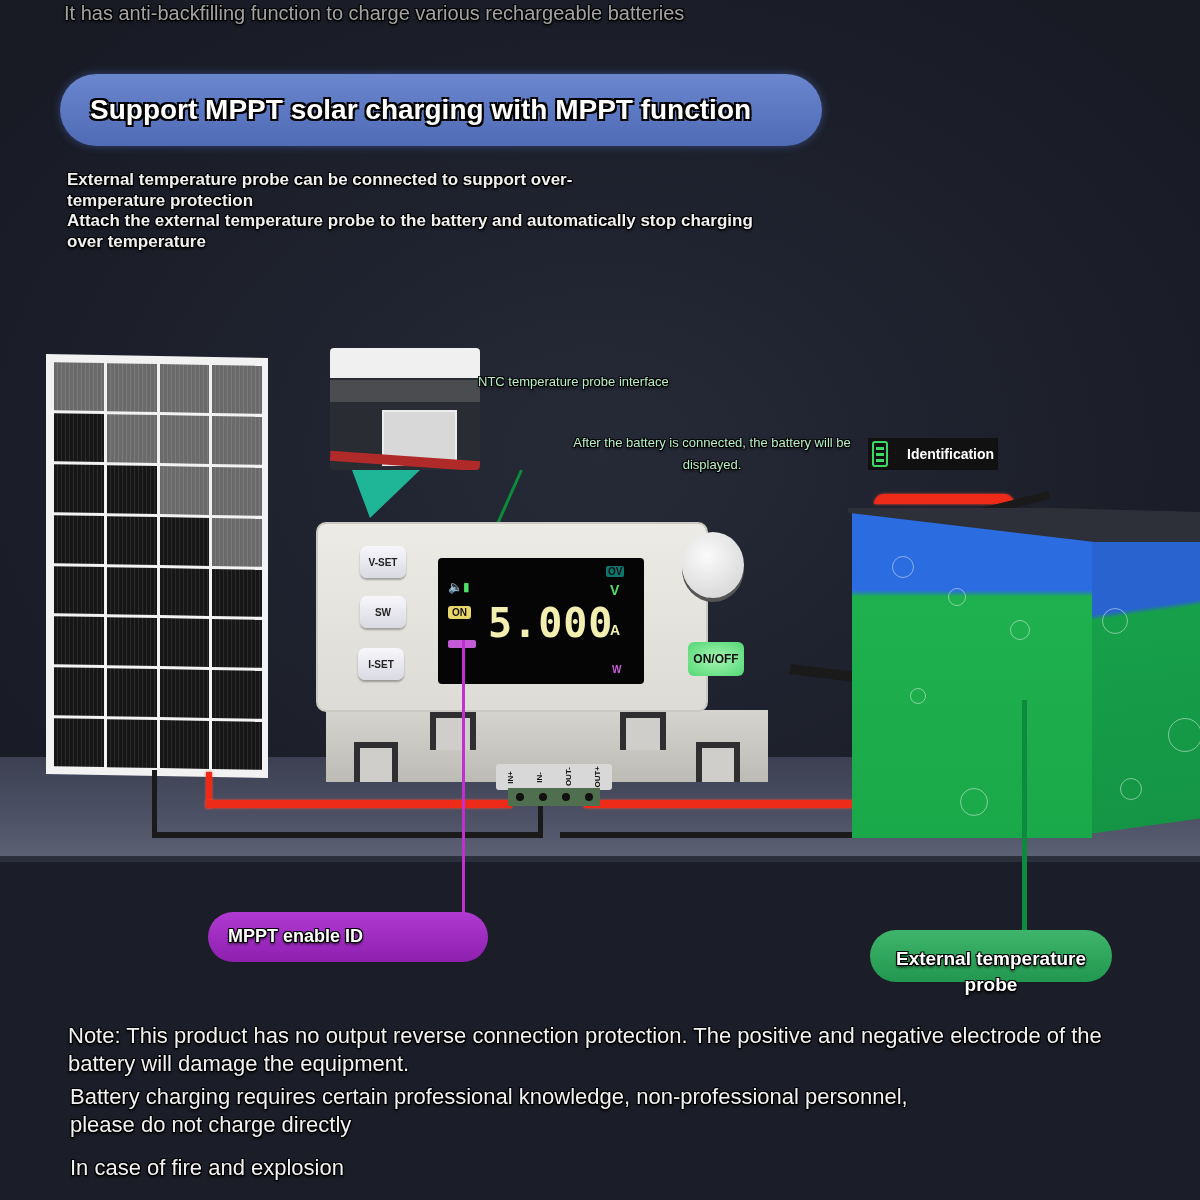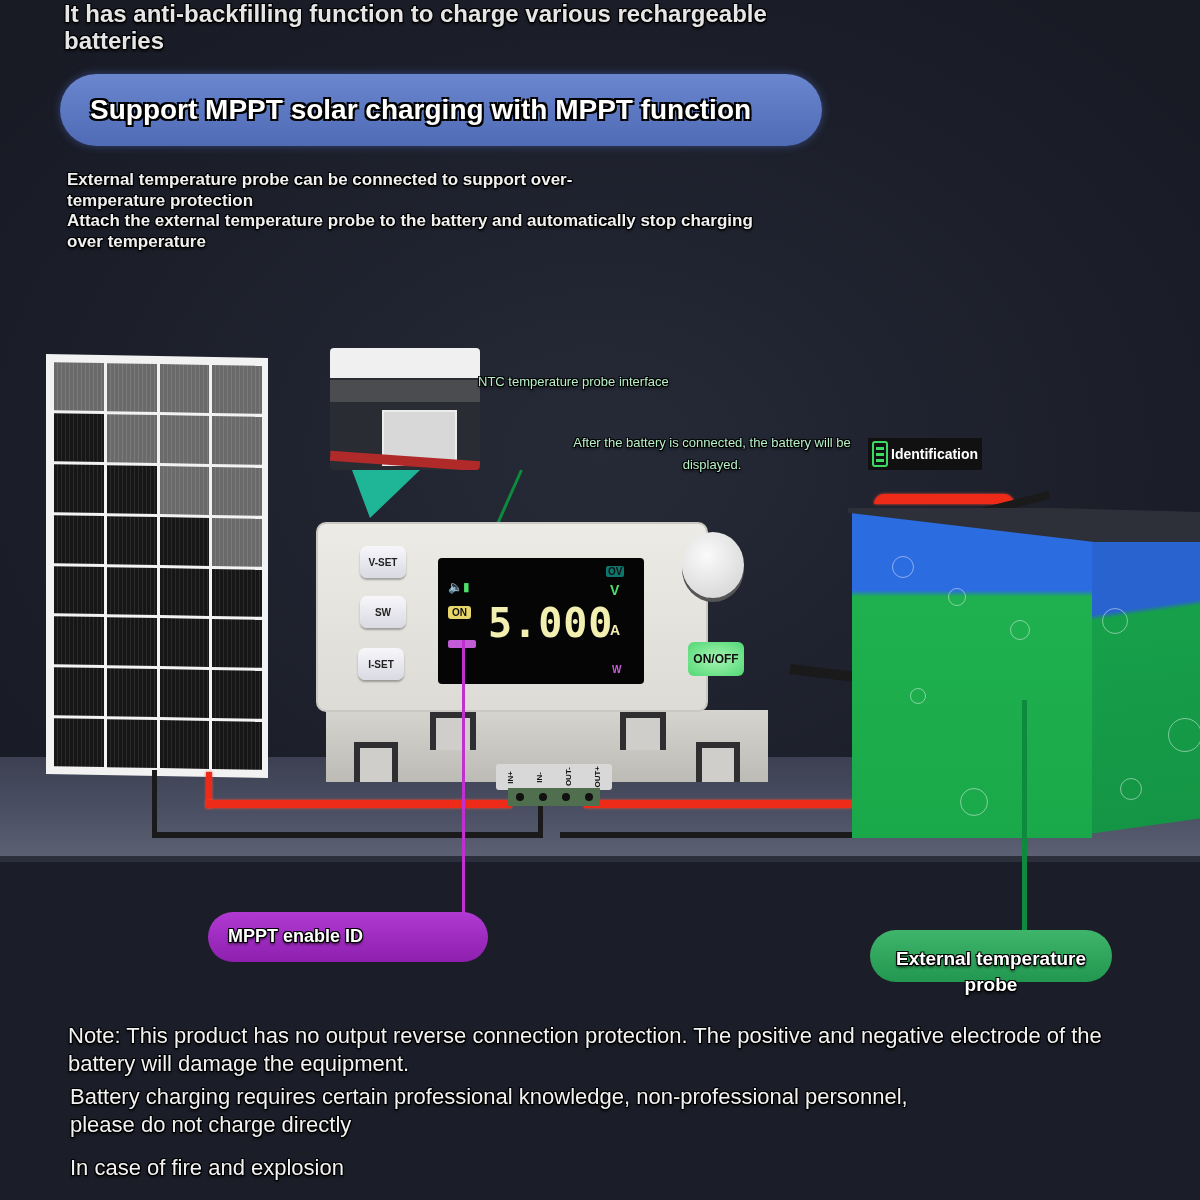--- a/index.html
+++ b/index.html
@@ -13,21 +13,21 @@
   .abs { position: absolute; }
   .bg-top { left:0; top:0; width:1200px; height:760px;
     background: radial-gradient(ellipse at 50% 60%, #262a37 0%, #1c1f2a 60%, #171923 100%); }
   .shelf { left:0; top:757px; width:1200px; height:103px;
     background: linear-gradient(#3c4052 0%, #4b5064 55%, #5d6274 100%); }
   .shelf-edge { left:0; top:856px; width:1200px; height:6px; background:#2b2e3b; }
   .bg-bottom { left:0; top:862px; width:1200px; height:338px; background:#1b1d28; }
 
   .txt-shadow { text-shadow: 1px 1px 0 #000, -1px -1px 0 #000, 1px -1px 0 #000, -1px 1px 0 #000, 0 2px 3px #000; }
 
-  .heading1 { left:64px; top:0px; width:760px; font-size:24px; font-weight:bold; line-height:27px; color:#e5e5e5; }
+  .heading1 { left:64px; top:0px; width:760px; font-size:20px; font-weight:normal; line-height:27px; color:#a3a3a3; }
   .banner { left:60px; top:74px; width:762px; height:72px; border-radius:36px;
     background: linear-gradient(#6a86cf, #4f6bb5); box-shadow: 0 0 8px rgba(80,110,200,0.5); }
   .banner-text { left:90px; top:94px; font-size:28px; font-weight:bold; color:#fff;
     text-shadow: 2px 2px 0 #000, -2px -2px 0 #000, 2px -2px 0 #000, -2px 2px 0 #000; }
   .probe-desc { left:67px; top:170px; width:720px; font-size:17px; font-weight:bold; line-height:20.5px; color:#f0f0f0; }
 
   
   .panel { left:46px; top:356px; width:222px; height:420px; background:#f2f2f2; transform: skewY(1deg); padding:8px 6px 8px 8px; }
   .panel-grid { width:100%; height:100%; display:grid; grid-template-columns: repeat(4, 1fr); grid-template-rows: repeat(8, 1fr); gap:3px; background:#f2f2f2; }
   .cell { background: repeating-linear-gradient(90deg, #161616 0 3px, #2a2a2a 3px 4px); }
@@ -38,21 +38,21 @@
   .ntc-top { position:absolute; left:0; top:0; width:150px; height:30px; background:#f0f0f0; }
   .ntc-strip { position:absolute; left:0; top:32px; width:150px; height:22px; background:#4b4c50; }
   .ntc-conn { position:absolute; left:52px; top:62px; width:75px; height:56px; background:#d8d8d8; border:2px solid #ececec; }
   .ntc-red { position:absolute; left:0; top:108px; width:150px; height:10px; background:#b02a2a; transform: rotate(4deg); }
   .ntc-pointer { left:352px; top:470px; width:0; height:0;
     border-left: 18px solid transparent; border-right: 50px solid transparent; border-top: 48px solid #1fb597; }
 
   .callout-green { color:#b6f0c8; font-size:13px; }
   .ntc-label { left:478px; top:374px; }
   .batt-label { left:552px; top:432px; width:320px; text-align:center; line-height:22px; }
-  .ident { left:868px; top:438px; height:32px; padding:0 4px; background:#111; display:flex; align-items:center; gap:3px; }
+  .ident { left:868px; top:438px; height:32px; padding:0 4px; background:#111; display:flex; align-items:center; gap:19px; }
   .ident-icon { width:16px; height:26px; border:2px solid #3cd964; border-radius:3px; display:flex; flex-direction:column; justify-content:space-around; padding:2px; }
   .ident-icon span { display:block; height:3px; background:#3cd964; }
   .ident-text { font-size:14px; color:#fff; font-weight:bold; }
 
   
   .device { left:316px; top:522px; width:392px; height:190px; background: linear-gradient(#ecebe6, #dcdbd5); border-radius:10px; border:2px solid #c9c8c2; }
   .device-lower { left:326px; top:710px; width:442px; height:72px; background: linear-gradient(#d5d4cf, #bcbbb6); }
   .tab { position:absolute; width:46px; height:38px; border:6px solid #2f2f31; border-bottom:none; background:#cfcecb; }
   .dbtn { position:absolute; width:46px; height:32px; background:linear-gradient(#f7f7fb,#d9dae2); border-radius:7px; box-shadow: 0 2px 2px rgba(0,0,0,0.3);
     font-size:10px; color:#222; display:flex; align-items:center; justify-content:center; font-weight:bold; }

